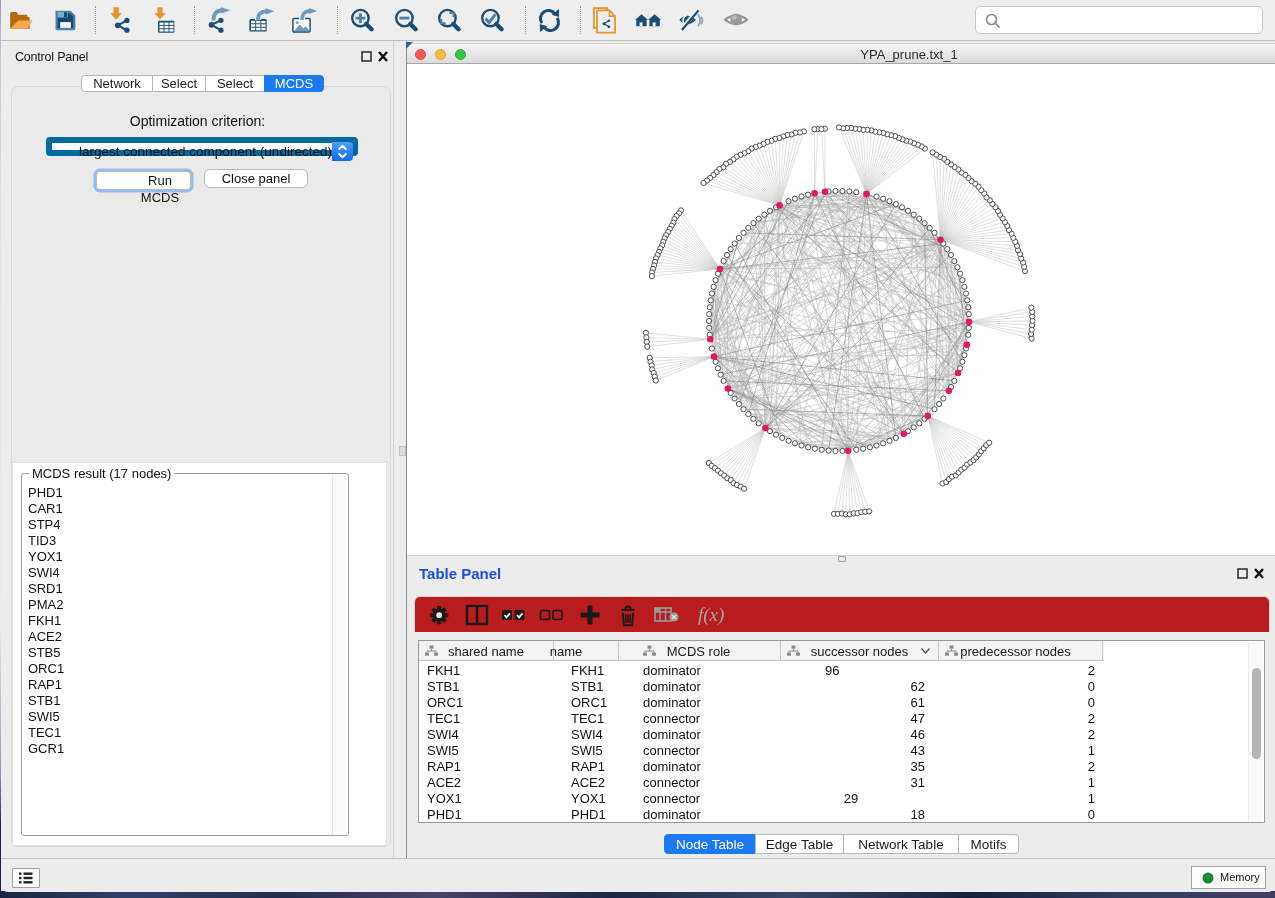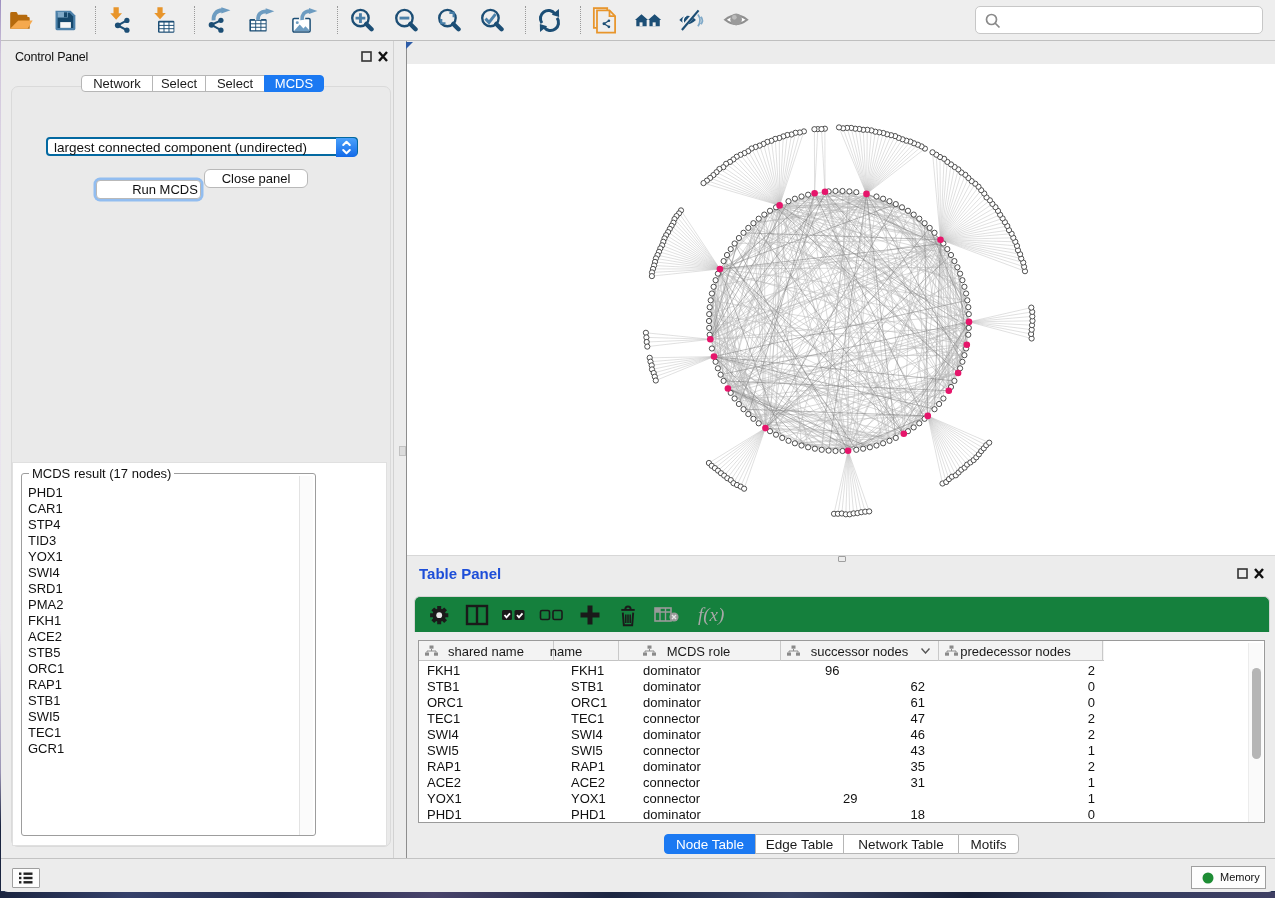--- a/index.html
+++ b/index.html
@@ -14,41 +14,41 @@
 
 .cpanel { position:absolute; left:0; top:41px; width:392px; height:821px; background:#ececec; }
 .cp-title { position:absolute; left:14px; top:9px; font-size:12.5px; letter-spacing:-0.2px; color:#111; }
 .cp-divline { position:absolute; left:392px; top:41px; width:1px; height:821px; background:#d2d2d2; }
 .winborder { position:absolute; left:405px; top:41px; width:1px; height:821px; background:#8d8d8d; }
 .tabs { position:absolute; left:80px; top:34px; height:17px; font-size:13px; }
 .tab { position:absolute; top:0; height:17px; line-height:16px; text-align:center; background:#fff; border:1px solid #b6b6b6; color:#1a1a1a; }
 .tab.sel { background:#1b79f2; border-color:#1b79f2; color:#fff; }
 .inner-panel { position:absolute; left:10px; top:45px; width:380px; height:761px; background:#eaeaea; border:1px solid #dadada; border-radius:7px; }
 .opt-label { position:absolute; left:0; top:72px; width:393px; text-align:center; font-size:14px; color:#111; }
-.dropdown { position:absolute; left:45px; top:96px; width:312px; height:19px; background:#fff; border:2px solid #0369a1; border-radius:4px; font-size:13.5px; line-height:17px; color:#111; padding-left:6px; }
+.dropdown { position:absolute; left:45px; top:96px; width:312px; height:19px; background:#fff; border:6px solid #0369a1; border-radius:4px; font-size:13.5px; line-height:17px; color:#111; padding-left:27px; }
 .dd-btn { position:absolute; right:-1px; top:-1px; width:21px; height:19px; background:linear-gradient(#4aa1fb,#1269e8); border-radius:0 4px 4px 0; }
 .btn { position:absolute; height:19px; background:#fff; border:1px solid #b9b9b9; border-radius:4px; font-size:13px; text-align:center; line-height:17px; color:#111; }
 .result-wrap { position:absolute; left:11px; top:421px; width:375px; height:384px; background:#fff; border:1px solid #e0e0e0; }
-.result-box { position:absolute; left:8px; top:10px; width:295px; height:363px; border:1px solid #9d9d9d; border-radius:3px; }
+.result-box { position:absolute; left:8px; top:10px; width:328px; height:363px; border:1px solid #9d9d9d; border-radius:3px; }
 .result-label { position:absolute; left:7px; top:-8px; background:#fff; padding:0 3px; font-size:13px; color:#111; }
 .result-list { position:absolute; left:2px; top:2px; width:340px; height:359px; font-size:13px; line-height:16px; color:#111; padding:9px 0 0 4px; }
 .result-sb { position:absolute; right:2px; top:2px; width:14px; height:359px; background:#fbfbfb; border-left:1px solid #e3e3e3; }
 .split-handle { position:absolute; left:398px; top:446px; width:7px; height:10px; background:#dcdcdc; border:1px solid #c2c2c2; }
 
 .netwin { position:absolute; left:406px; top:43px; width:869px; height:512px; }
 .net-title { position:absolute; left:0; top:0; width:869px; height:21px; background:linear-gradient(#f6f6f6,#dadada); border-top:1px solid #cfcfcf; border-bottom:1px solid #a8a8a8; }
 .net-title .t { position:absolute; left:0; top:3px; width:1004px; text-align:center; font-size:13px; color:#2b2b2b; }
 .dot { position:absolute; top:5px; width:11px; height:11px; border-radius:50%; }
 .net-body { position:absolute; left:0; top:21px; width:869px; height:491px; background:#fff; }
 .hdiv { position:absolute; left:406px; top:555px; width:869px; height:7px; background:#ececec; border-top:1px solid #d7d7d7; }
 .hsplit { position:absolute; left:837px; top:556px; width:8px; height:6px; background:#ececec; border:1px solid #9f9f9f; border-radius:1px; }
 
 .tpanel { position:absolute; left:406px; top:562px; width:869px; height:300px; background:#ececec; }
 .tp-title { position:absolute; left:12px; top:3px; font-size:15px; color:#1d4ed8;font-weight:bold; }
-.tp-toolbar { position:absolute; left:7px; top:34px; width:856px; height:36px; background:#15803d; border:1px solid #d4d4d4; border-radius:6px 6px 0 0; border-bottom:none; }
+.tp-toolbar { position:absolute; left:7px; top:34px; width:856px; height:36px; background:#b91c1c; border:1px solid #d4d4d4; border-radius:6px 6px 0 0; border-bottom:none; }
 .tablebox { position:absolute; left:11px; top:78px; width:847px; height:183px; background:#fff; border:1px solid #9a9a9a; }
 .thead { position:absolute; left:0; top:0; width:685px; height:20px; background:#f3f3f3; border-bottom:1px solid #c4c4c4; font-size:13px; color:#1a1a1a; }
 .th { position:absolute; top:0; height:20px; border-right:1px solid #c9c9c9; }
 .th .lbl { position:absolute; top:3px; width:100%; text-align:center; }
 .trow { position:absolute; font-size:13px; color:#111; height:16px; line-height:16px; }
 .tsb { position:absolute; right:1px; top:2px; width:15px; height:179px; background:#fafafa; border-left:1px solid #ececec; }
 .tsb .thumb { position:absolute; left:3px; top:25px; width:9px; height:91px; background:#b5b5b5; border-radius:5px; }
 .btabs { position:absolute; left:257px; top:272px; height:20px; font-size:13.5px; }
 .btab { position:absolute; top:0; height:20px; line-height:19px; text-align:center; background:#fff; border:1px solid #b6b6b6; color:#1a1a1a; }
 .btab.sel { background:#1b79f2; border-color:#1b79f2; color:#fff; }
@@ -206,45 +206,52 @@
       <rect x="1" y="1" width="9" height="9" fill="none" stroke="#333" stroke-width="1.6"></rect>
       <path d="M18 1 L26 10 M26 1 L18 10" stroke="#111" stroke-width="2.4"></path>
     </svg>
     <div class="inner-panel"></div>
     <div class="tabs">
       <div class="tab" style="left:0;width:72px;border-radius:4px 0 0 4px;">Network</div>
       <div class="tab" style="left:71px;width:54px;">Select</div>
       <div class="tab" style="left:124px;width:60px;">Select</div>
       <div class="tab sel" style="left:183px;width:60px;border-radius:0 4px 4px 0;">MCDS</div>
     </div>
+    <div class="opt-label">Optimization criterion:</div>
     <div class="dropdown">largest connected component (undirected)
       <div class="dd-btn">
         <svg width="21" height="19" viewBox="0 0 21 19">
             <path d="M7.2 7 L10.5 3.7 L13.8 7 M7.2 12 L10.5 15.3 L13.8 12" stroke="#fff" stroke-width="2" fill="none" stroke-linecap="round" stroke-linejoin="round"></path>
           </svg>
       </div>
     </div>
-    <div class="btn" style="left:95px;top:139px;width:105px;box-shadow:0 0 0 2.5px #92bdf0;padding-left:33px;">Run MCDS</div>
+    <div class="btn" style="left:95px;top:130px;width:95px;box-shadow:0 0 0 2.5px #92bdf0;padding-left:33px;">Run MCDS</div>
     <div class="btn" style="left:203px;top:128px;width:104px;border-radius:6px;">Close panel</div>
     <div class="result-wrap">
       <div class="result-box">
         <div class="result-label">MCDS result (17 nodes)</div>
         <div class="result-list">PHD1<br>CAR1<br>STP4<br>TID3<br>YOX1<br>SWI4<br>SRD1<br>PMA2<br>FKH1<br>ACE2<br>STB5<br>ORC1<br>RAP1<br>STB1<br>SWI5<br>TEC1<br>GCR1</div>
         <div class="result-sb"></div>
       </div>
     </div>
   </div>
   <div class="cp-divline"></div>
   <div class="split-handle"></div>
   <div class="winborder"></div>
 
   <div class="netwin">
     <svg style="position:absolute;left:-1px;top:-1px;z-index:5" width="8" height="8" viewBox="0 0 8 8">
         <path d="M0 0 H7 L0 7 z" fill="#2d5ca8"></path>
       </svg>
+    <div class="net-title">
+      <div class="dot" style="left:8px;background:#fc5753;border:1px solid #df4744;"></div>
+      <div class="dot" style="left:28px;background:#fdbc40;border:1px solid #de9f34;"></div>
+      <div class="dot" style="left:48px;background:#33c748;border:1px solid #27aa35;"></div>
+      <div class="t">YPA_prune.txt_1</div>
+    </div>
     <div class="net-body" id="netbody">
         <svg width="869" height="491" viewBox="0 0 869 491" style="position:absolute;left:0;top:0">
 <g stroke="#bfbfbf" stroke-width="0.5" fill="none" opacity="0.95">
 <line x1="396.9" y1="67.4" x2="372.6" y2="141.4"></line>
 <line x1="392.8" y1="68.5" x2="372.6" y2="141.4"></line>
 <line x1="388.5" y1="68.8" x2="372.6" y2="141.4"></line>
 <line x1="384.5" y1="70.5" x2="372.6" y2="141.4"></line>
 <line x1="380.3" y1="71.0" x2="372.6" y2="141.4"></line>
 <line x1="376.3" y1="72.4" x2="372.6" y2="141.4"></line>
 <line x1="372.3" y1="74.0" x2="372.6" y2="141.4"></line>
@@ -1279,21 +1286,21 @@
 <span style="position:absolute;left:0">ACE2</span>
           <span style="position:absolute;left:144px">ACE2</span>
 <span style="position:absolute;left:216px">connector</span>
           <span style="position:absolute;left:398px;width:100px;text-align:right">31</span>
 <span style="position:absolute;left:568px;width:100px;text-align:right">1</span>
         </div>
 <div class="trow" style="left:8px;top:150px;width:680px">
 <span style="position:absolute;left:0">YOX1</span>
           <span style="position:absolute;left:144px">YOX1</span>
 <span style="position:absolute;left:216px">connector</span>
-          <span style="position:absolute;left:416px;width:100px;text-align:left">29</span>
+          <span style="position:absolute;left:374px;width:100px;text-align:center">29</span>
 <span style="position:absolute;left:568px;width:100px;text-align:right">1</span>
         </div>
 <div class="trow" style="left:8px;top:166px;width:680px">
 <span style="position:absolute;left:0">PHD1</span>
           <span style="position:absolute;left:144px">PHD1</span>
 <span style="position:absolute;left:216px">dominator</span>
           <span style="position:absolute;left:398px;width:100px;text-align:right">18</span>
 <span style="position:absolute;left:568px;width:100px;text-align:right">0</span>
         </div>
       <div class="tsb">

